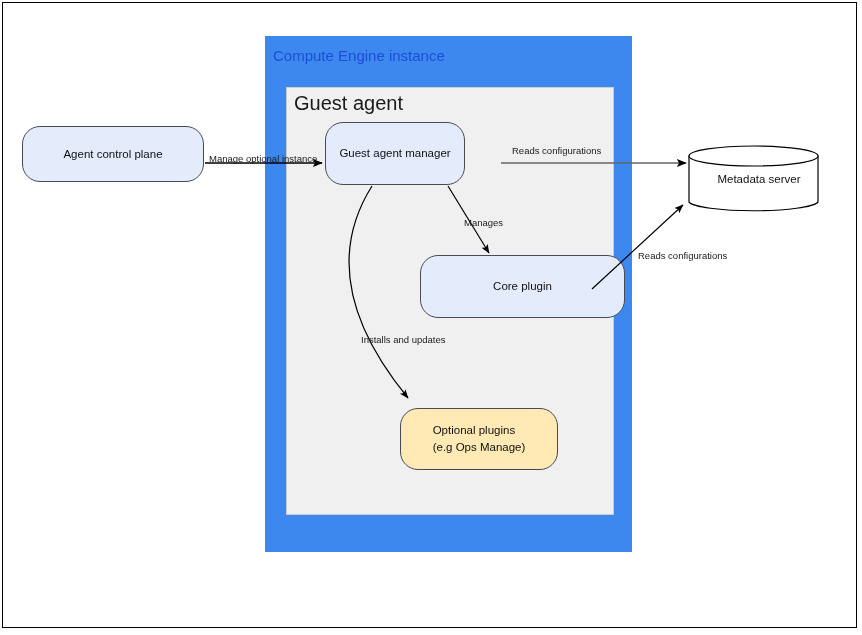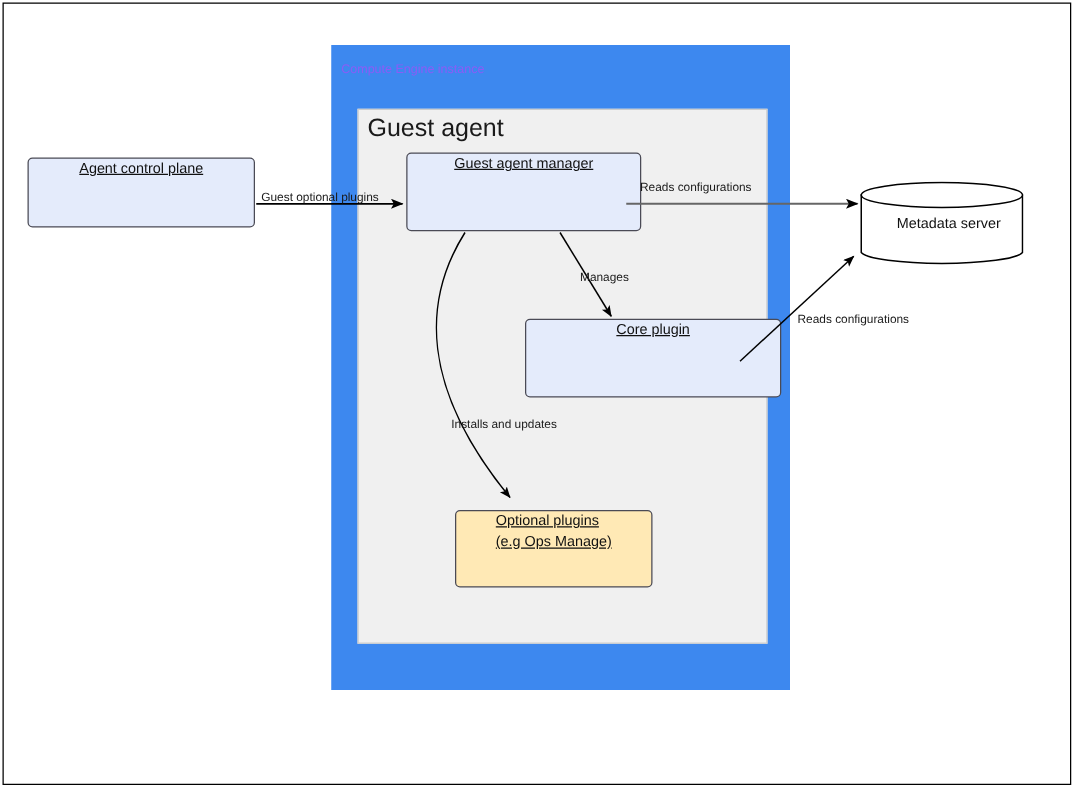--- a/index.html
+++ b/index.html
@@ -33,22 +33,22 @@
     top: 36px;
     width: 367px;
     height: 516px;
     background: #3d88ef;
     box-sizing: border-box;
   }
   #compute-engine-title {
     position: absolute;
     left: 273px;
     top: 46px;
-    color: #8b5cf6;
-    font-size: 10px;
+    color: #1d4ed8;
+    font-size: 15px;
     line-height: 20px;
     white-space: nowrap;
   }
   
   #guest-agent-box {
     position: absolute;
     left: 286px;
     top: 87px;
     width: 328px;
     height: 428px;
@@ -64,34 +64,34 @@
     font-size: 20px;
     line-height: 18px;
     white-space: nowrap;
   }
 
   
   .node {
     position: absolute;
     box-sizing: border-box;
     border: 1.4px solid #4a4a55;
-    border-radius: 4px;
+    border-radius: 18px;
     display: flex;
+    align-items: center;
     justify-content: center;
     font-size: 11.5px;
     color: #111111;
     line-height: 17px;
     text-align: center;
-    text-decoration: underline;
   }
   .node.blue  { background: #e4ebfb; }
-  .node.yellow{ background: #ffe9b5; }
+  .node.yellow{ background: #ffe9b5; margin-left: 36px; }
 
   #agent-control-plane { left: 22px;  top: 126px; width: 182px; height: 56px; }
-  #guest-agent-manager { left: 325px; top: 122px; width: 188px; height: 63px; }
+  #guest-agent-manager { left: 325px; top: 122px; width: 140px; height: 63px; }
   #core-plugin        { left: 420px; top: 255px; width: 205px; height: 63px; }
   #optional-plugins   { left: 364px; top: 408px; width: 158px; height: 62px;
                         justify-content: center; }
   #optional-plugins .multiline { text-align: left; }
 
   
   #metadata-server {
     position: absolute;
     left: 688px;
     top: 145px;
@@ -199,21 +199,21 @@
 
     <g>
       <line x1="592" y1="289" x2="683" y2="205" stroke="#000000" stroke-width="1.2" marker-end="url(#arrow-black-sm)"></line>
     </g>
 
     <g>
       <path d="M372,186 C338,240 336,310 408,398" fill="none" stroke="#000000" stroke-width="1.2" marker-end="url(#arrow-black-sm)"></path>
     </g>
   </svg>
 
-  <div class="edge-label" id="label-manage-optional-plugins">Guest optional plugins</div>
+  <div class="edge-label" id="label-manage-optional-plugins">Manage optional instance</div>
 
   <div class="edge-label" id="label-reads-configurations-1">Reads configurations</div>
 
   <div class="edge-label" id="label-manages">Manages</div>
 
   <div class="edge-label" id="label-installs-and-updates">Installs and updates</div>
 
   <div class="edge-label" id="label-reads-configurations-2">Reads configurations</div>
 
 </div>

